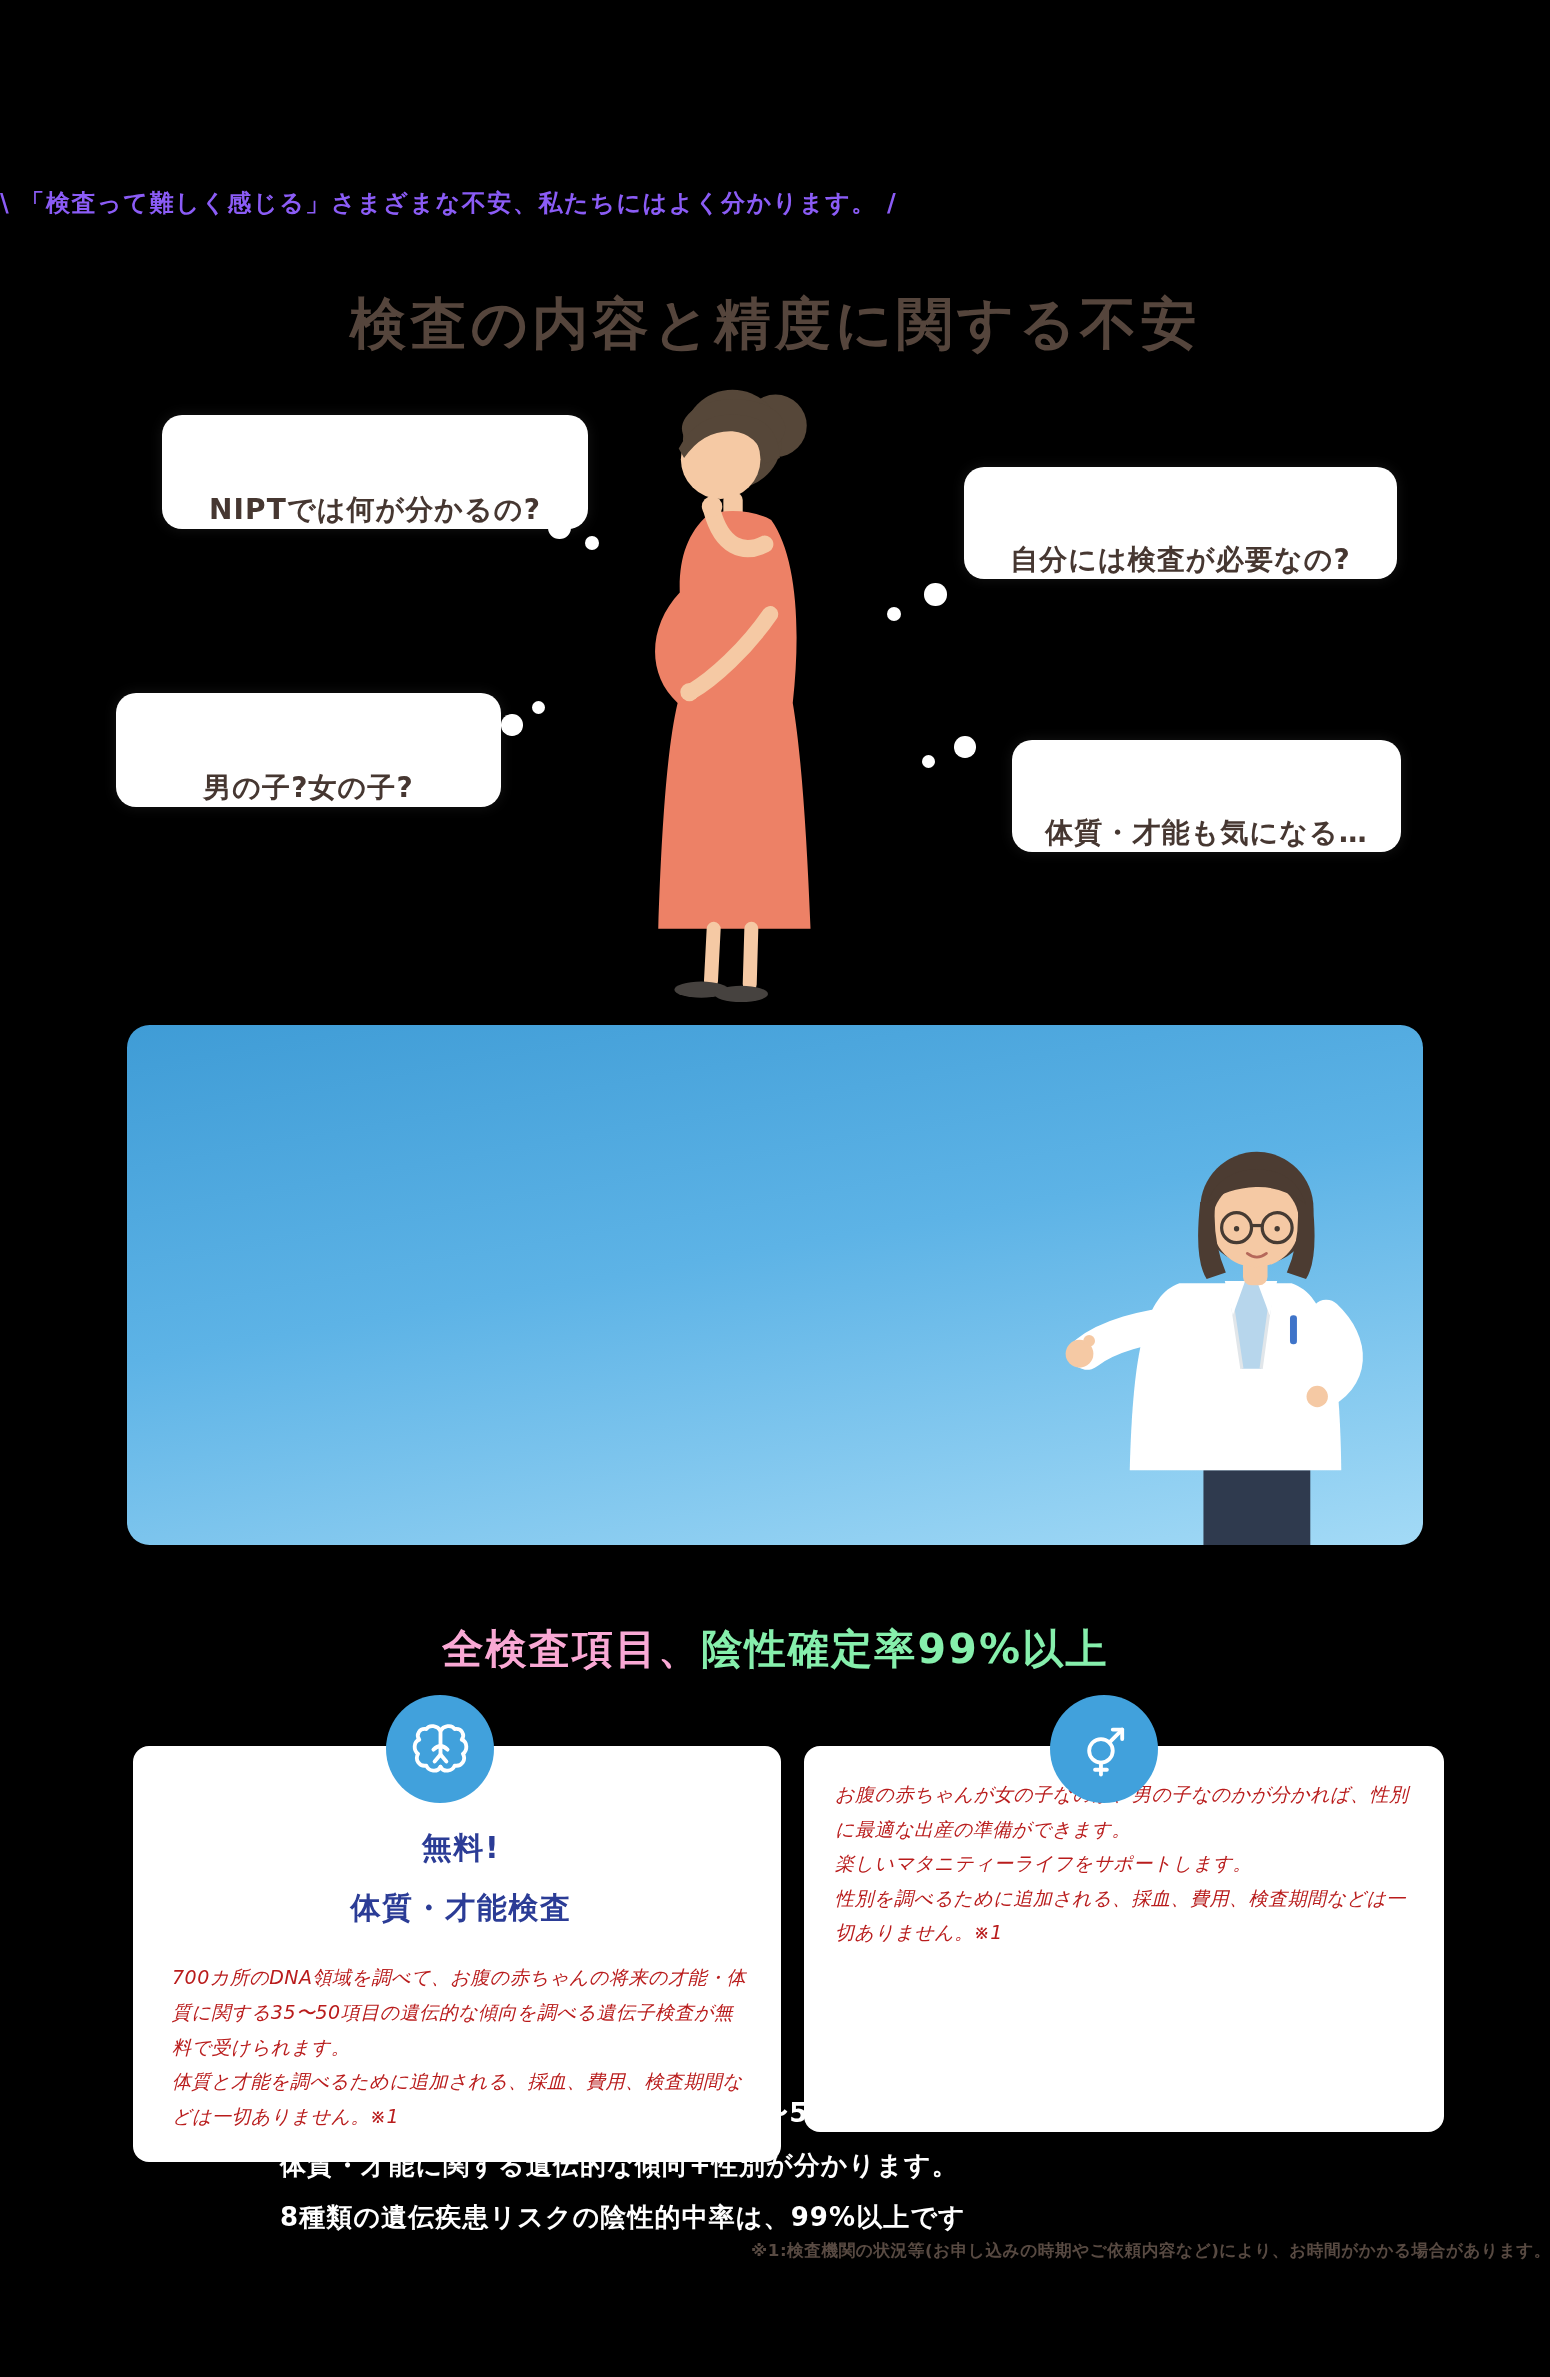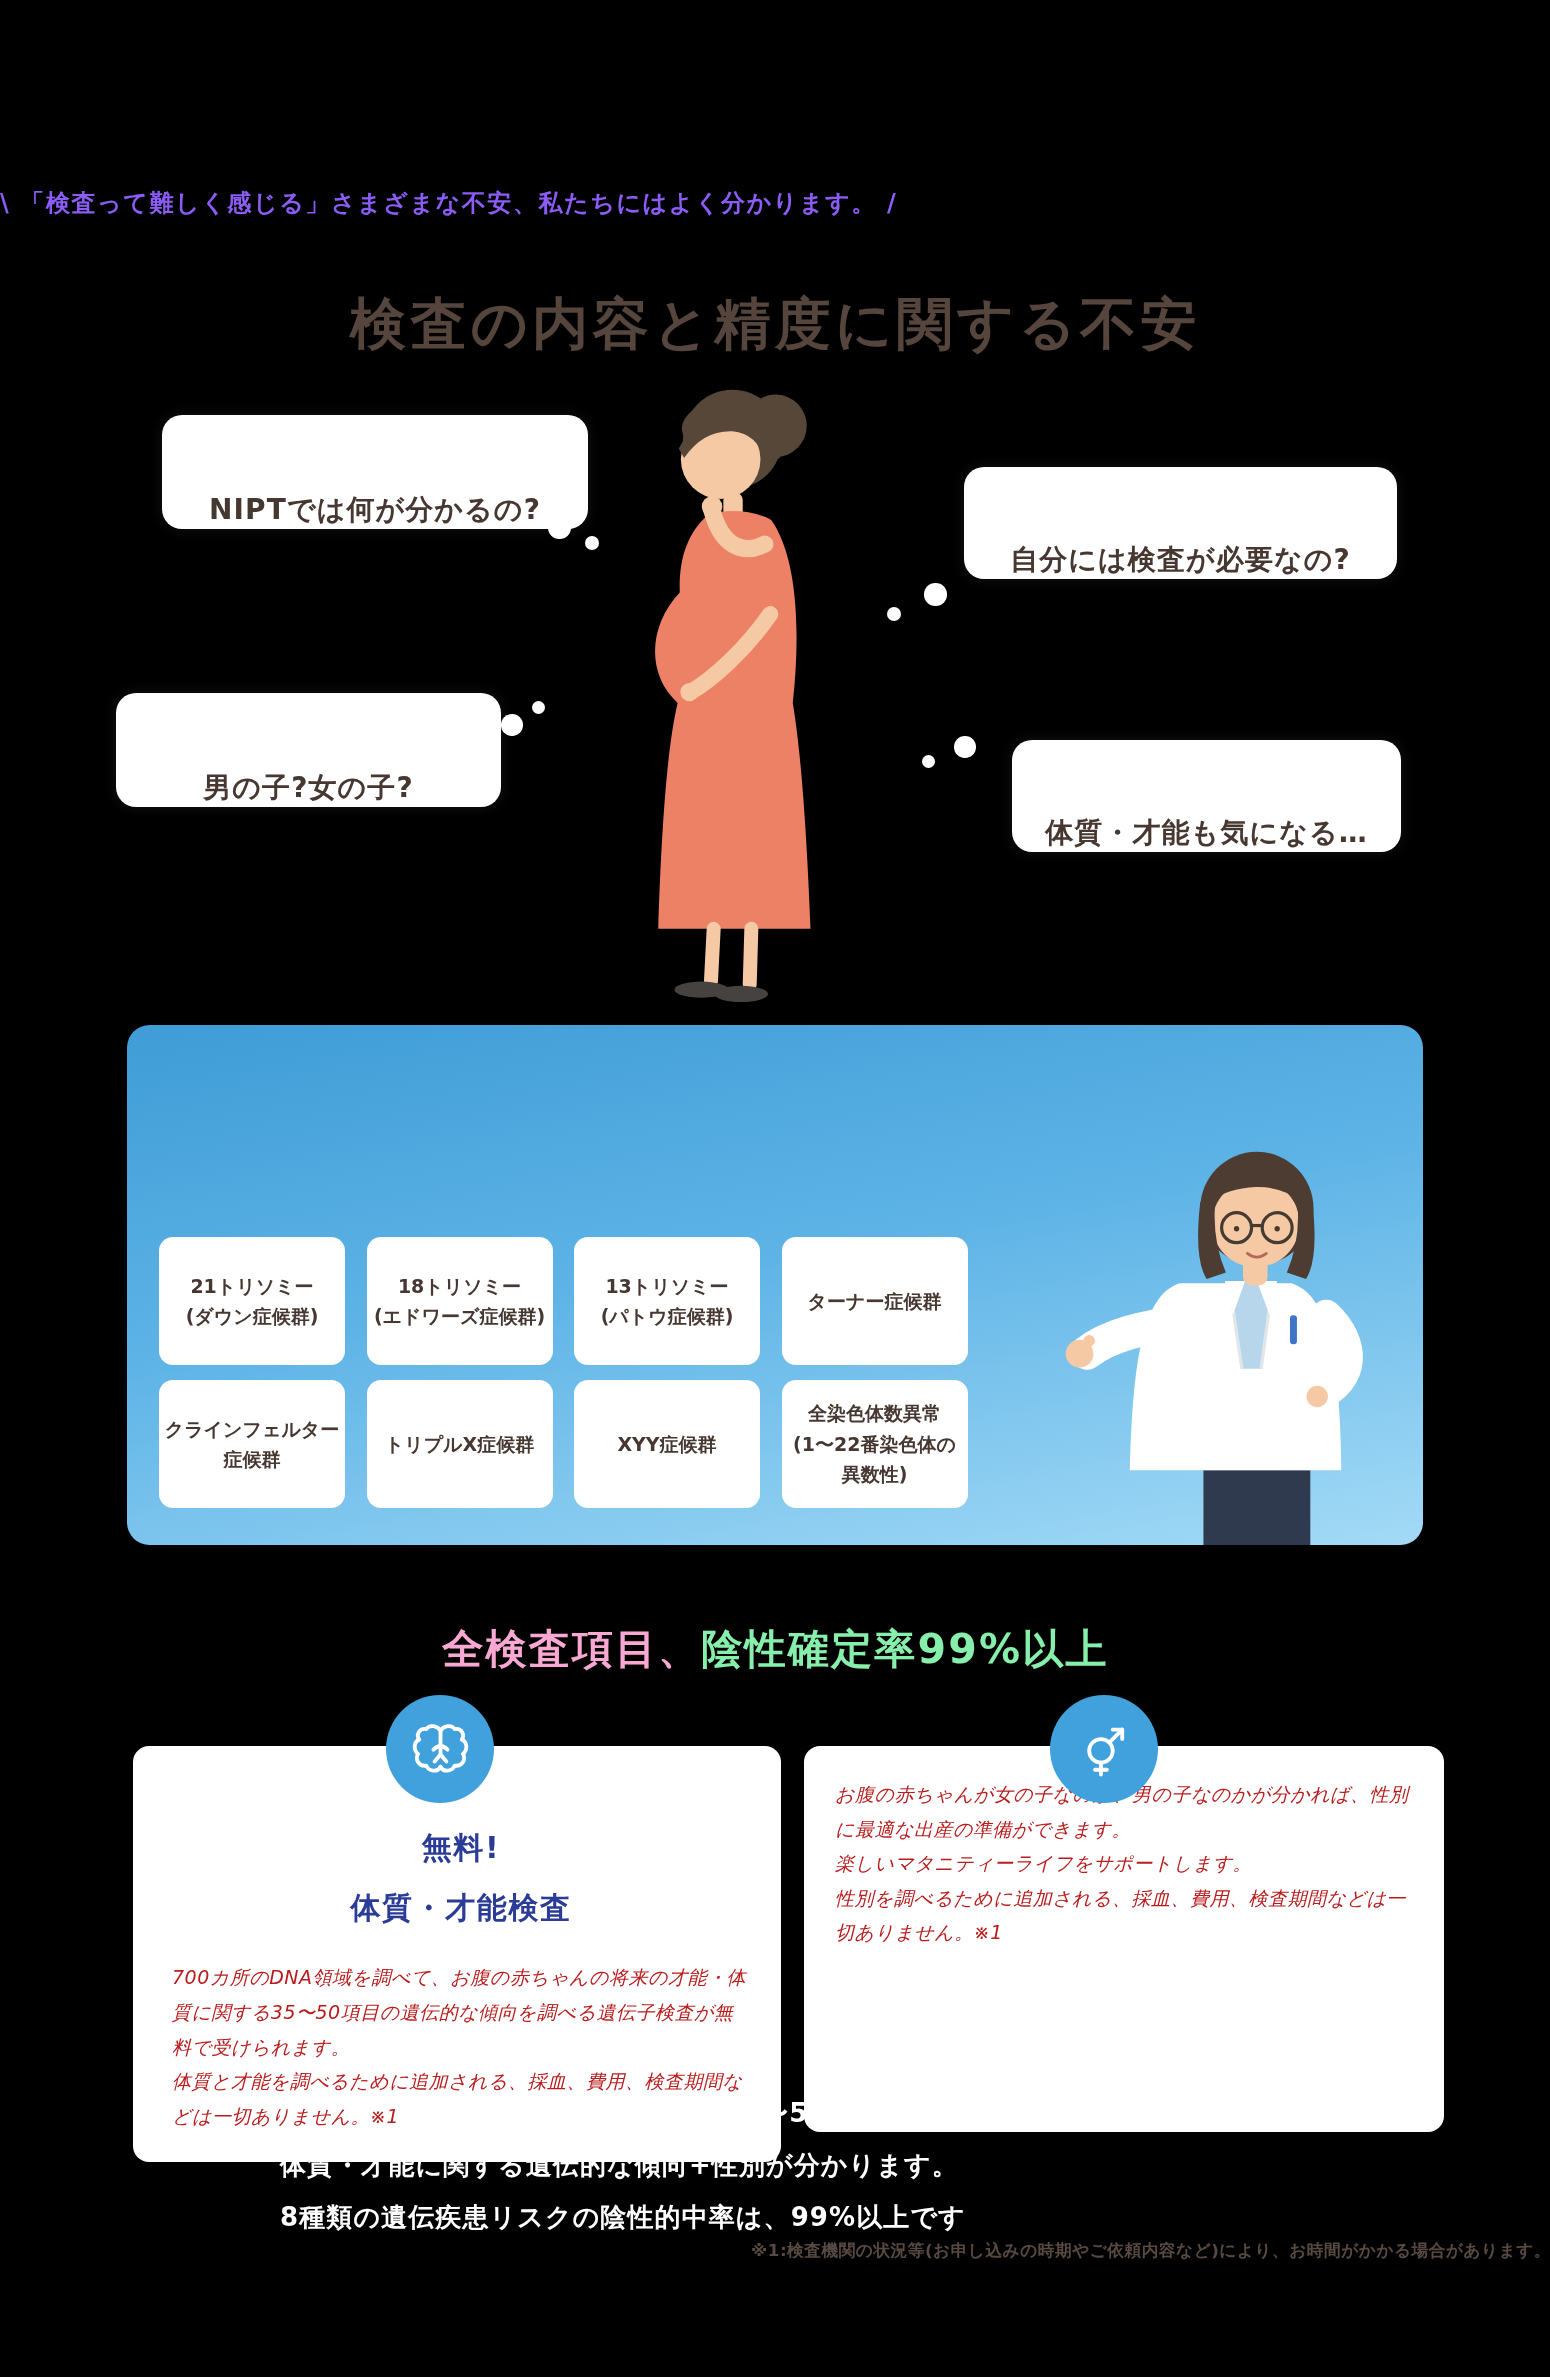--- a/index.html
+++ b/index.html
@@ -130,36 +130,20 @@
         <path d="M494 118 Q506 225 482 262 L446 250 Q472 190 466 118 Z" fill="#4c3c32"></path>
         <path d="M296 120 Q320 58 390 56 Q460 58 482 122 Q438 88 388 90 Q336 92 296 120 Z" fill="#4c3c32"></path>
         <circle cx="352" cy="166" r="28" fill="none" stroke="#463b33" stroke-width="6"></circle>
         <circle cx="428" cy="166" r="28" fill="none" stroke="#463b33" stroke-width="6"></circle>
         <path d="M380 162 L400 162" stroke="#463b33" stroke-width="6"></path>
         <circle cx="352" cy="168" r="5" fill="#463b33"></circle>
         <circle cx="428" cy="168" r="5" fill="#463b33"></circle>
         <path d="M372 214 Q390 228 408 214" fill="none" stroke="#b5685a" stroke-width="5" stroke-linecap="round"></path>
       </svg>
     </span>
-    <div class="cond-grid" style="position:absolute;left:32px;top:212px;">
-      <div class="cond">21トリソミー
-(ダウン症候群)</div>
-      <div class="cond">18トリソミー
-(エドワーズ症候群)</div>
-      <div class="cond">13トリソミー
-(パトウ症候群)</div>
-      <div class="cond">ターナー症候群</div>
-      <div class="cond">クラインフェルター
-症候群</div>
-      <div class="cond">トリプルX症候群</div>
-      <div class="cond">XYY症候群</div>
-      <div class="cond">全染色体数異常
-(1〜22番染色体の
-異数性)</div>
-    </div>
   </section>
 
   <div class="accuracy">
     <span class="pre">全検査項目、</span><span class="hi">陰性確定率99%以上</span>
   </div>
 
   <div class="icon-circle circle-brain">
     <span>
       <svg viewBox="0 0 100 100" width="59" height="59">
         <g fill="none" stroke="#ffffff" stroke-width="6.5" stroke-linecap="round" stroke-linejoin="round">

